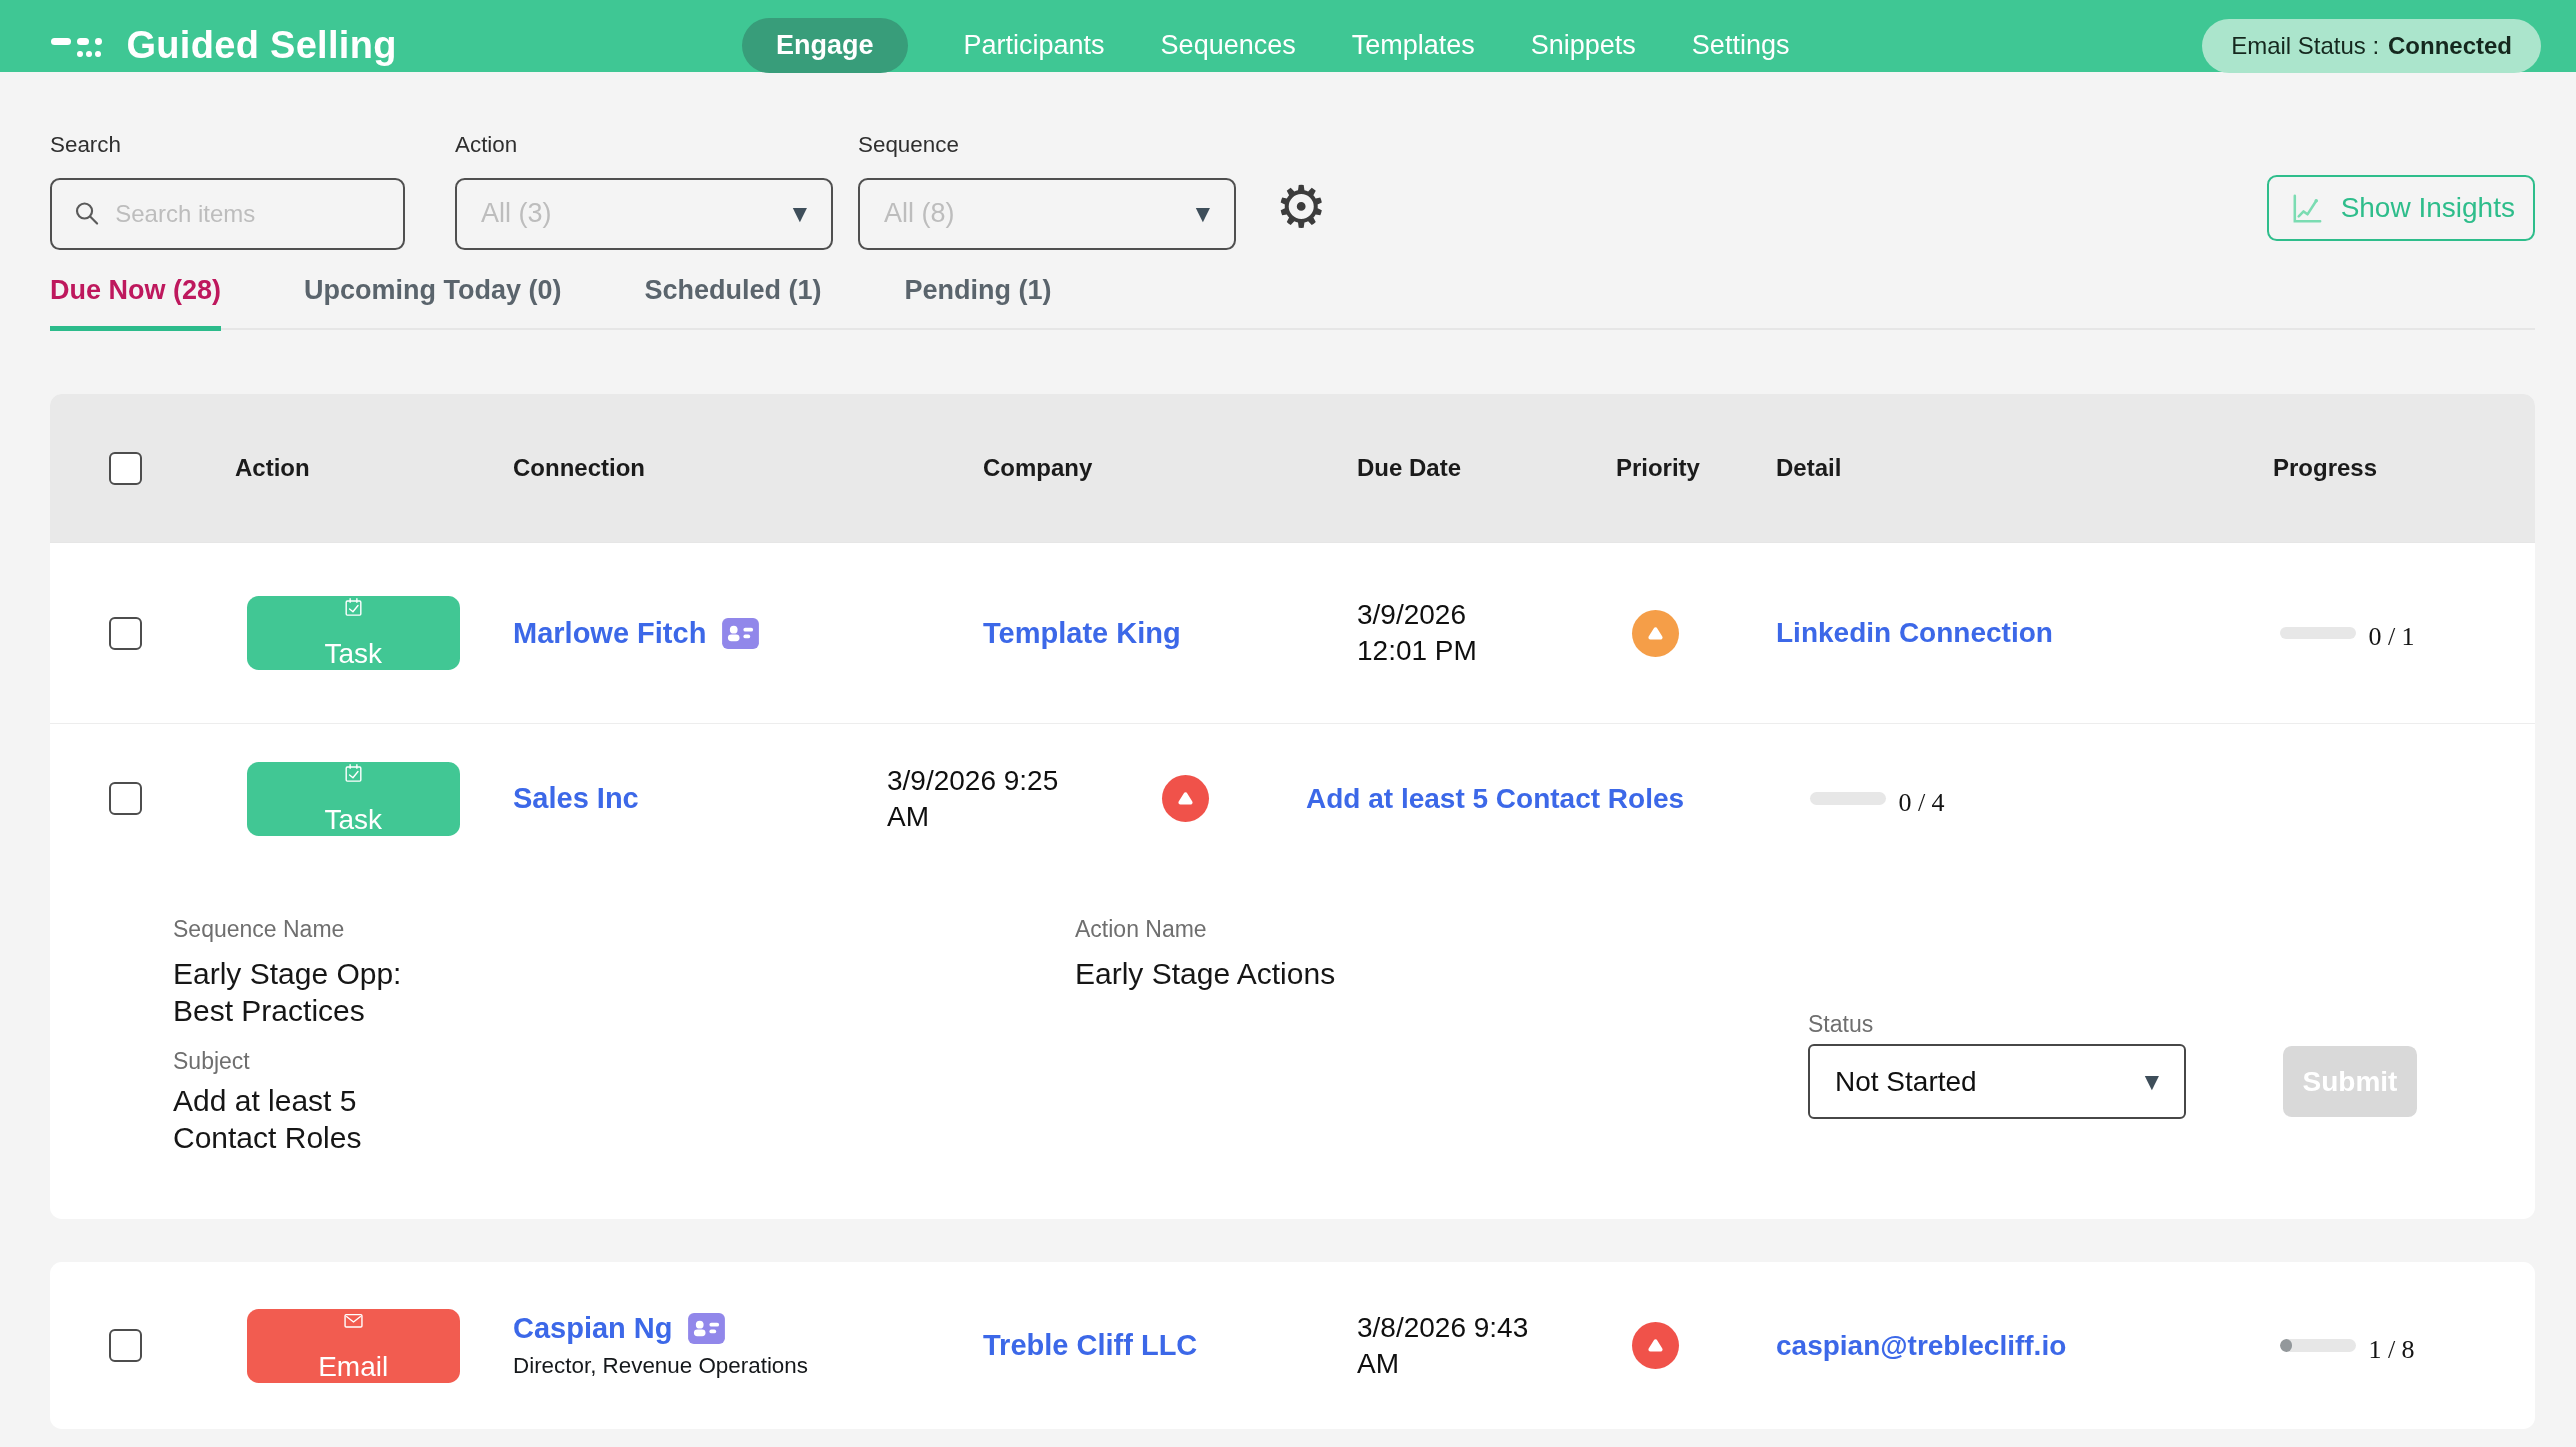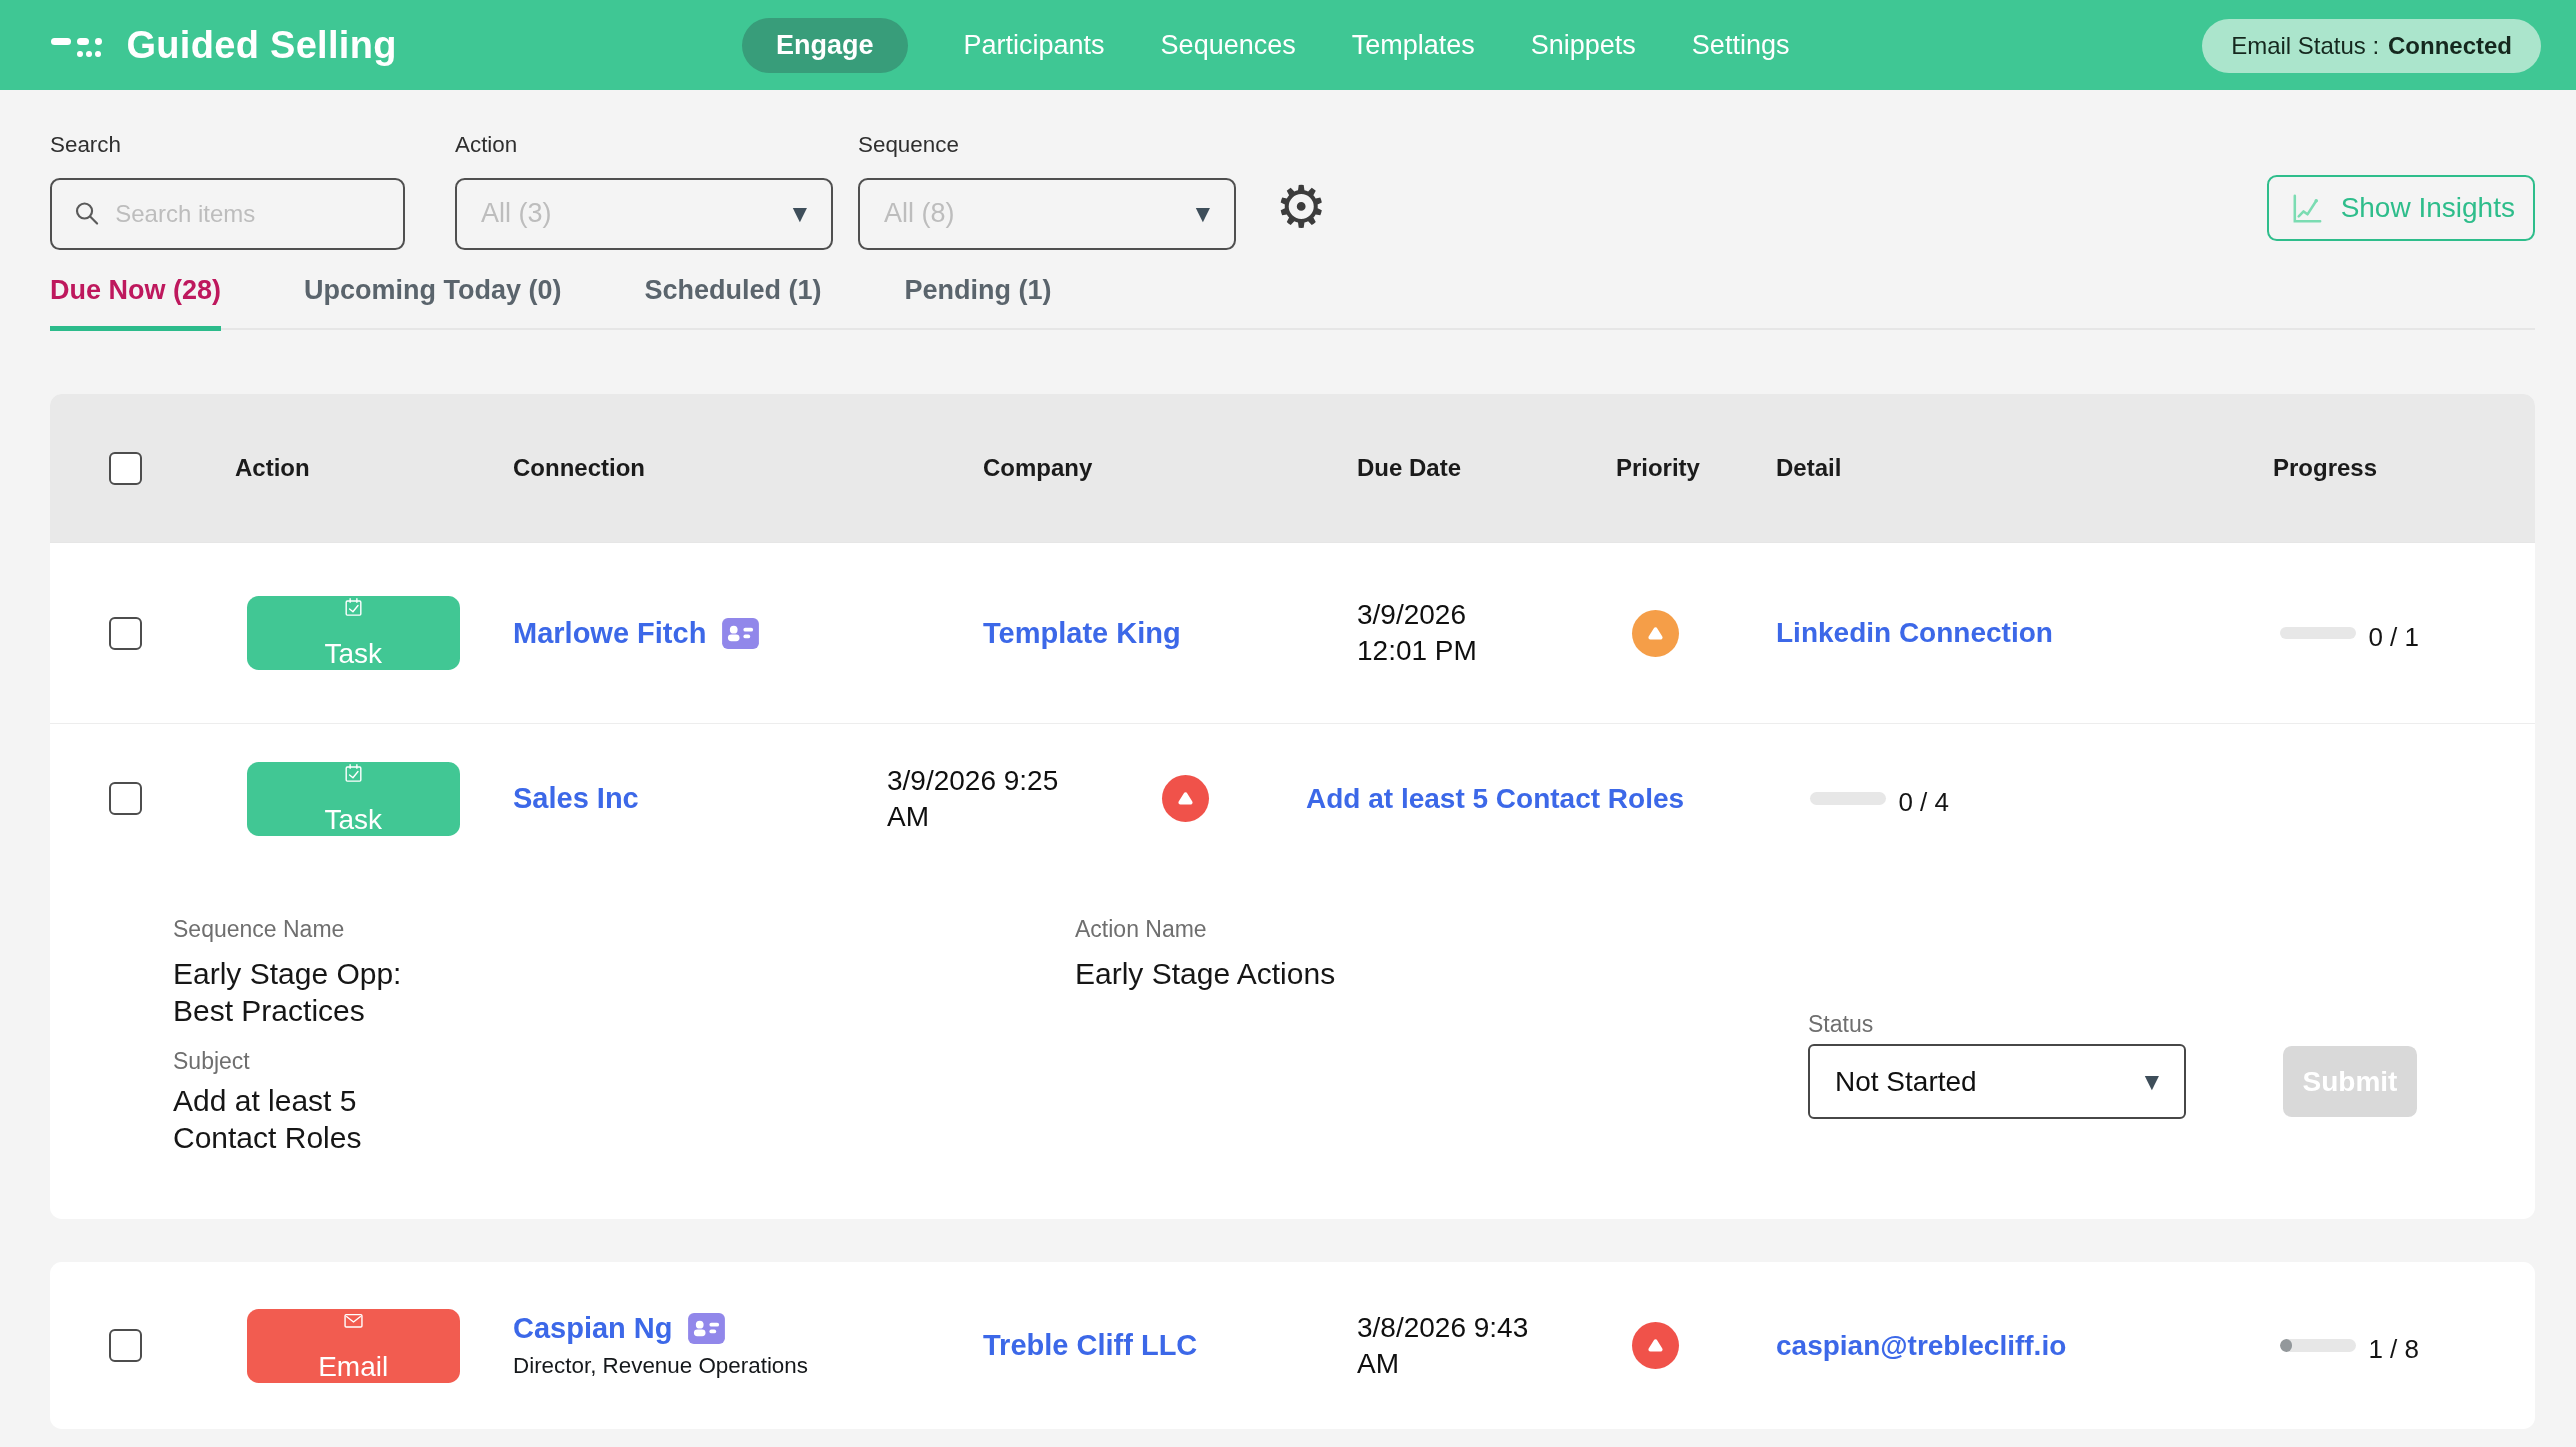--- a/index.html
+++ b/index.html
@@ -4,21 +4,21 @@
 <style>
   * { margin:0; padding:0; box-sizing:border-box; }
   html,body { width:2576px; height:1448px; }
   body {
     background:#f4f4f4;
     font-family:"Liberation Sans", sans-serif;
     position:relative;
     overflow:hidden;
   }
   
-  .topnav { position:absolute; top:0; left:0; width:2576px; height:90px; background:#3fc794; }
+  .topnav { position:absolute; top:0; left:0; width:2576px; height:72px; background:#3fc794; }
   .brand { position:absolute; left:51px; top:0; height:90px; display:flex; align-items:center; gap:19.5px; cursor:pointer; }
   .brand-icon { position:relative; width:56px; height:31px; }
   .brand-icon span { position:absolute; background:#fff; border-radius:3.9px; }
   .bi-dash-long { left:0; top:8.8px; width:20.4px; height:6.8px; }
   .bi-dash-short { left:26px; top:8.8px; width:11.7px; height:6.8px; }
   .bi-dot-top { left:44px; top:8.8px; width:6.8px; height:6.8px; border-radius:50%!important; }
   .bi-dot1 { left:26px; top:21.4px; width:5.8px; height:5.8px; border-radius:50%!important; }
   .bi-dot2 { left:35px; top:21.4px; width:5.8px; height:5.8px; border-radius:50%!important; }
   .bi-dot3 { left:44px; top:21.4px; width:5.8px; height:5.8px; border-radius:50%!important; }
   .brand-name { color:#fff; font-size:38px; font-weight:700; letter-spacing:0.3px; }
@@ -74,21 +74,21 @@
   .ptitle { font-size:22.4px; color:#15181b; margin-top:8.8px; }
   .cname { font-size:29px; }
   .dlink { font-size:28px; }
   .due { font-size:28px; line-height:36px; color:#0f0f0f; max-width:183px; }
   .prio { width:47px; height:47px; border-radius:50%; margin-left:21.4px; display:flex; align-items:center; justify-content:center; }
   .prio-medium { background:#f59e48; }
   .prio-high { background:#f0524a; }
   .progress { display:flex; align-items:center; gap:12.6px; margin-left:6.8px; }
   .ptrack { width:76px; height:12.6px; border-radius:6.8px; background:#e7e7e7; position:relative; overflow:hidden; }
   .pfill { position:absolute; left:0; top:0; bottom:0; border-radius:6.8px; background:#93989b; }
-  .plabel { font-size:26px; color:#141414; font-family:Liberation Sans, sans-serif;margin-top:8px; }
+  .plabel { font-size:26px; color:#141414; font-family:Liberation Serif, serif;margin-top:8px; }
   
   .expanded { position:relative; height:346px; }
   .exp-label { position:absolute; font-size:23px; color:#6f6f6f; }
   .exp-value { position:absolute; font-size:30px; line-height:37px; color:#161616; }
   .wrapnarrow { width:277px; }
   .status-select { position:absolute; left:1758px; top:171px; width:378px; height:75px; border:2.9px solid #474747; border-radius:6px; display:flex; align-items:center; justify-content:space-between; padding:0 25px; cursor:pointer; background:#fff; }
   .status-value { font-size:28px; color:#101010; }
   .submit-btn { position:absolute; left:2233px; top:173px; width:134px; height:71px; background:#d9d9d9; color:#fff; font-size:28px; font-weight:600; border:none; border-radius:8.8px; cursor:pointer; font-family:inherit; }
   svg { display:block; }
 </style>

